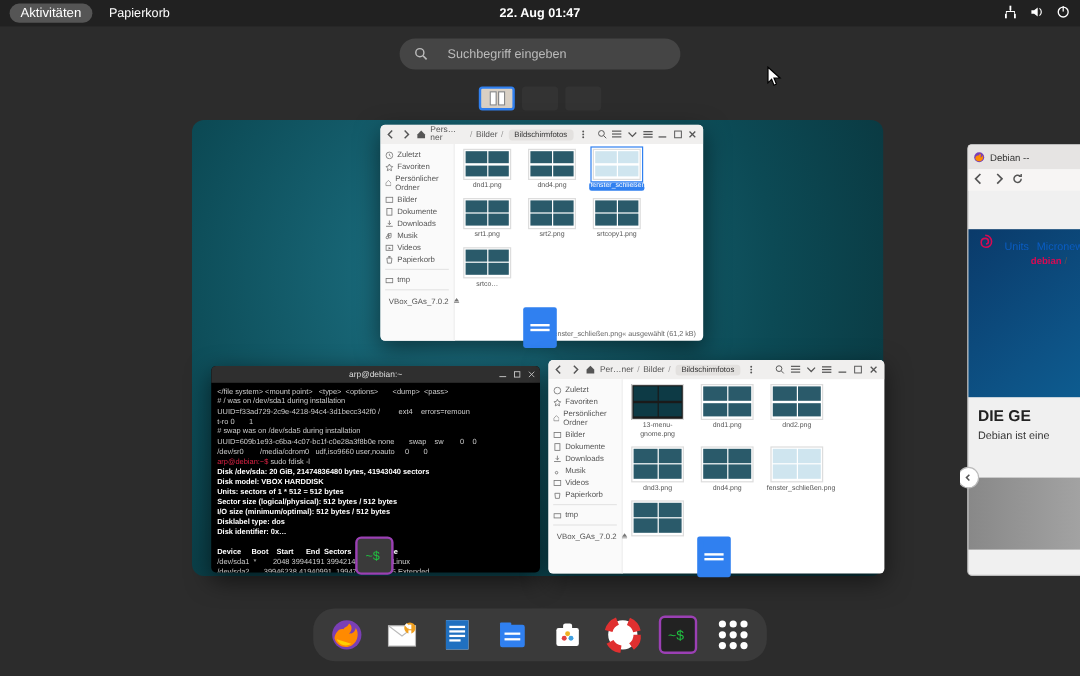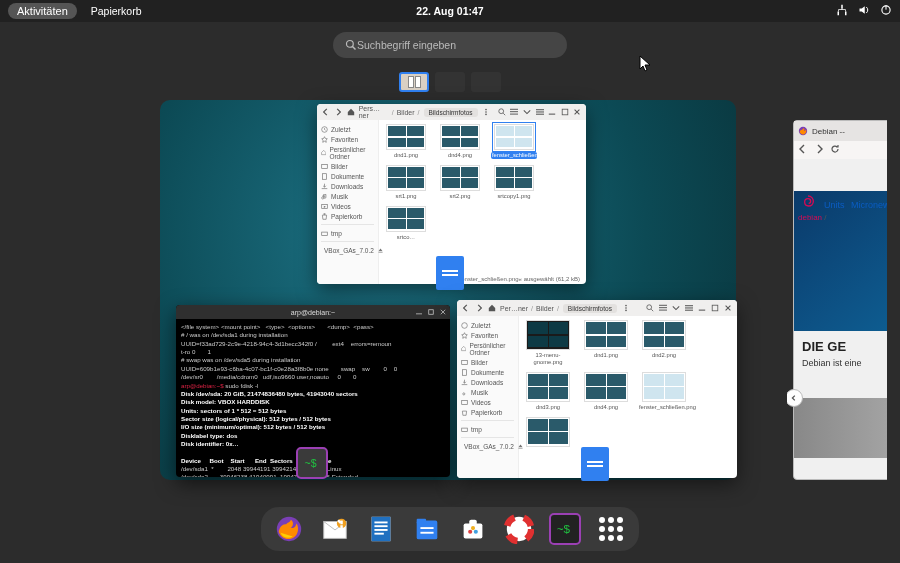--- a/index.html
+++ b/index.html
@@ -8,47 +8,47 @@
   
   .topbar { position: absolute; top: 0; left: 0; right: 0; height: 22px; display: flex; align-items: center; padding: 0 8px; background: rgba(0,0,0,0.25);}
   .tb-left { display: flex; gap: 14px; align-items: center; }
   .tb-pill { background: #555; border-radius: 10px; padding: 2px 9px; font-size: 11px; }
   .tb-text { font-size: 10.5px; }
   .tb-center { position: absolute; left: 50%; transform: translateX(-50%); font-size: 10.5px; font-weight: 600; }
   .tb-right { margin-left: auto; display: flex; gap: 10px; align-items: center; }
   .tb-right svg { width: 12px; height: 12px; fill: #fff; }
 
   
-  .search { position: absolute; top: 32px; left: 50%; transform: translateX(-50%); width: 234px; height: 26px; background: #454545; border-radius: 14px; display: flex; align-items: center; padding: 12px 12px; gap: 0;}
+  .search { position: absolute; top: 32px; left: 50%; transform: translateX(-50%); width: 234px; height: 26px; background: #454545; border-radius: 14px; display: flex; align-items: center; padding: 12px 12px; gap: 16px;}
   .search svg { width: 12px; height: 12px; fill: #bbb; }
   .search span { color: #bbb; font-size: 10.5px; }
 
   
   .ws { position: absolute; top: 72px; left: 50%; transform: translateX(-50%); display: flex; gap: 6px; }
   .ws-item { width: 30px; height: 20px; background: #333; border-radius: 3px; }
   .ws-item.active { border: 2px solid #3080f0; background: #d9d0c4; padding:2px; display:flex; gap:1px; justify-content:center; align-items:center;}
   .ws-mini { width: 6px; height: 12px; background:#fff; border:1px solid #888;}
 
   
   .overview { position: absolute; top: 100px; left: 160px; width: 576px; height: 380px; background: radial-gradient(circle at 40% 35%, #1e7588 0%, #0c4a55 60%, #09333a 100%); border-radius: 10px; }
 
   
-  .peek { position: absolute; top: 120px; right: 13px; width: 100px; height: 360px; overflow: hidden; }
+  .peek { position: absolute; top: 120px; right: 0; width: 100px; height: 360px; overflow: hidden; }
   .peek-win { position: absolute; left: 6px; top: 0; width: 240px; height: 360px; background: #f0f0f0; border-radius: 4px; border:1px solid #bbb; }
   .peek-tabbar { height: 20px; background: #e6e4e3; display:flex; align-items:center; gap:4px; padding:0 4px;}
   .ff-logo { width:10px; height:10px; }
   .peek-nav { height:18px; background:#f7f5f4; display:flex; align-items:center; gap:6px; padding:0 4px;}
   .peek-nav svg {width:10px;height:10px; fill:#555;}
   .peek-body { padding: 0; position:relative; }
   .debian-swirl { width:16px; height:16px; position:absolute; left:6px; top:3px; }
   .swirl { fill:none; stroke:#d70a53; stroke-width:2; }
   .debian-links { position:absolute; left:30px; top:9px; font-size:9px; color:#0a5cc2;}
   .debian-links span{margin-right:4px;}
   .debian-bc { position:absolute; top:22px; left:4px; font-size:8px; color:#555;}
-  .debian-bc b{color:#d70a53; font-weight:400;}
+  .debian-bc b{color:#d70a53; font-weight:700;margin-left:48px;}
   .peek-hero { margin-top:32px; height:140px; background: linear-gradient(140deg,#0a3a6a,#0d5285 45%,#0d5f93 70%);}
   .peek-text { padding:8px 0 0 8px;}
   .peek-text h3 { font-size:13px; font-weight:700; color:#222;}
   .peek-text p { font-size:9px; color:#333; margin-top:4px;}
   .peek-img { margin-top:30px; height:60px; background: linear-gradient(to right,#888,#aaa,#999); position:relative;}
   .peek-circ { position:absolute; left:-9px; top:-9px; width:18px; height:18px; border-radius:50%; background:#fff; border:1px solid #bbb; display:flex; align-items:center; justify-content:center; color:#555;}
 
   
   .win { position: absolute; background: #fff; border-radius: 4px; box-shadow: 0 6px 20px rgba(0,0,0,0.5); overflow:hidden; }
   .titlebar-light { height: 16px; background: #f0efee; display:flex; align-items:center; gap:3px; padding:0 4px; font-size:7px; color:#555;}

